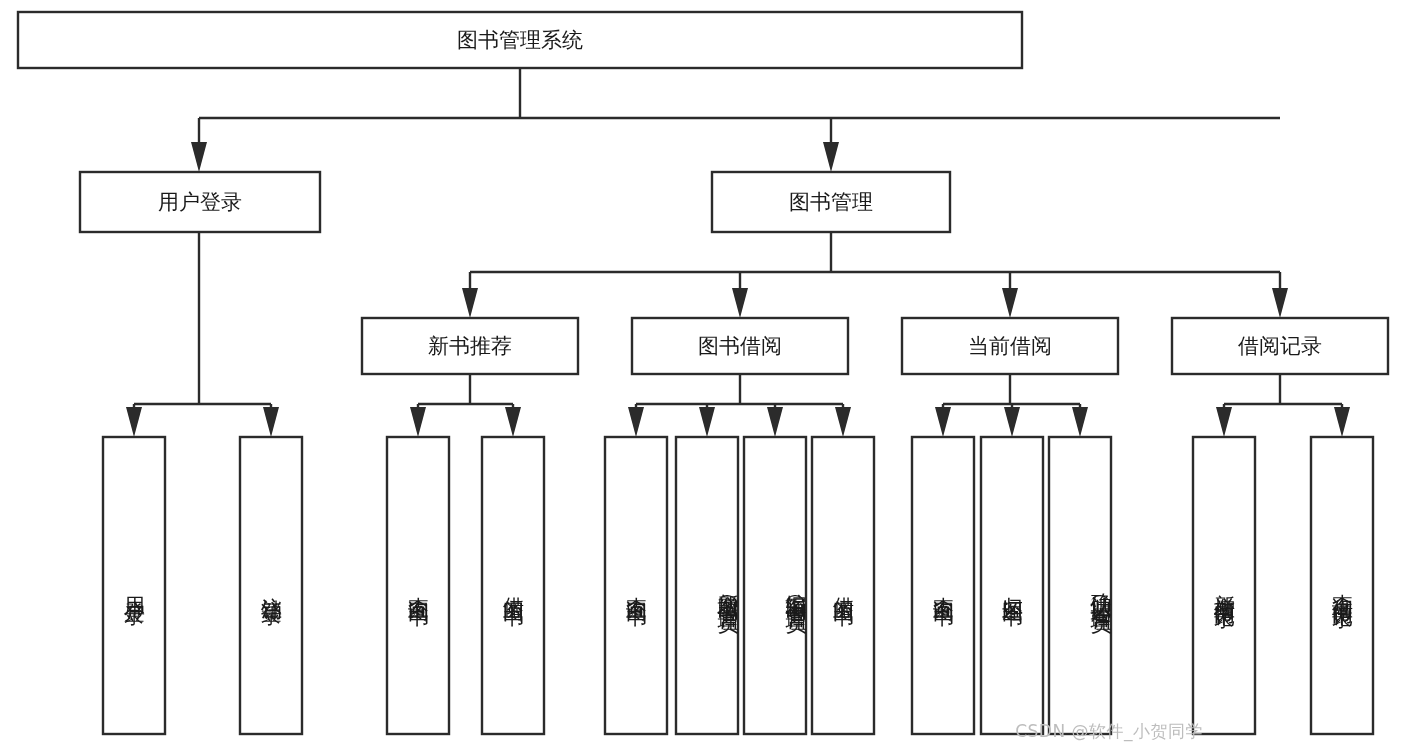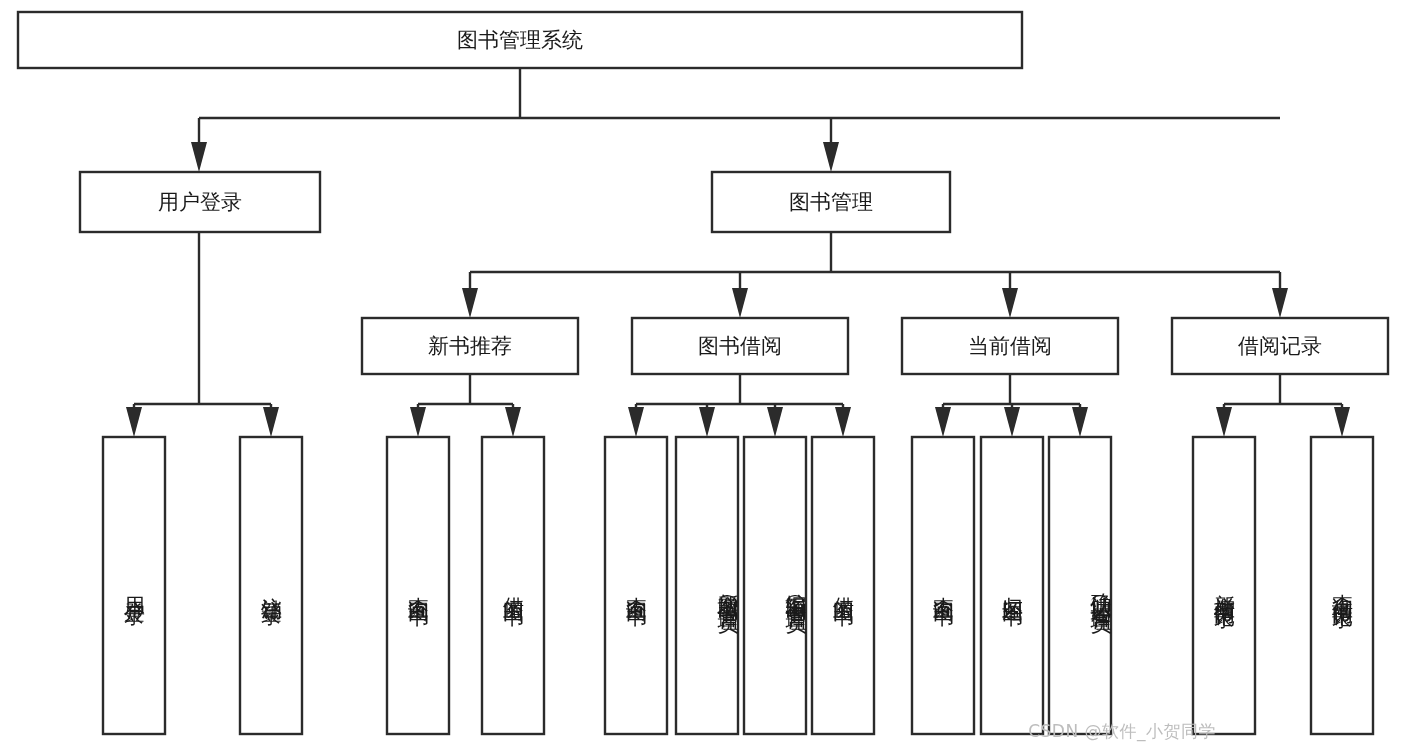--- a/index.html
+++ b/index.html
@@ -59,21 +59,21 @@
     color: #1a1a1a;
     letter-spacing: 3px;
     white-space: nowrap;
     display: flex;
     align-items: center;
     justify-content: center;
     pointer-events: none;
   }
   .watermark {
     position: absolute;
-    right: 12px;
+    right: 25px;
     bottom: 4px;
     font-family: "DejaVu Sans", "Liberation Sans", sans-serif;
     font-size: 17px;
     color: #bdbdbd;
     white-space: nowrap;
     letter-spacing: 0.5px;
   }
 </style>
 </head>
 <body>

